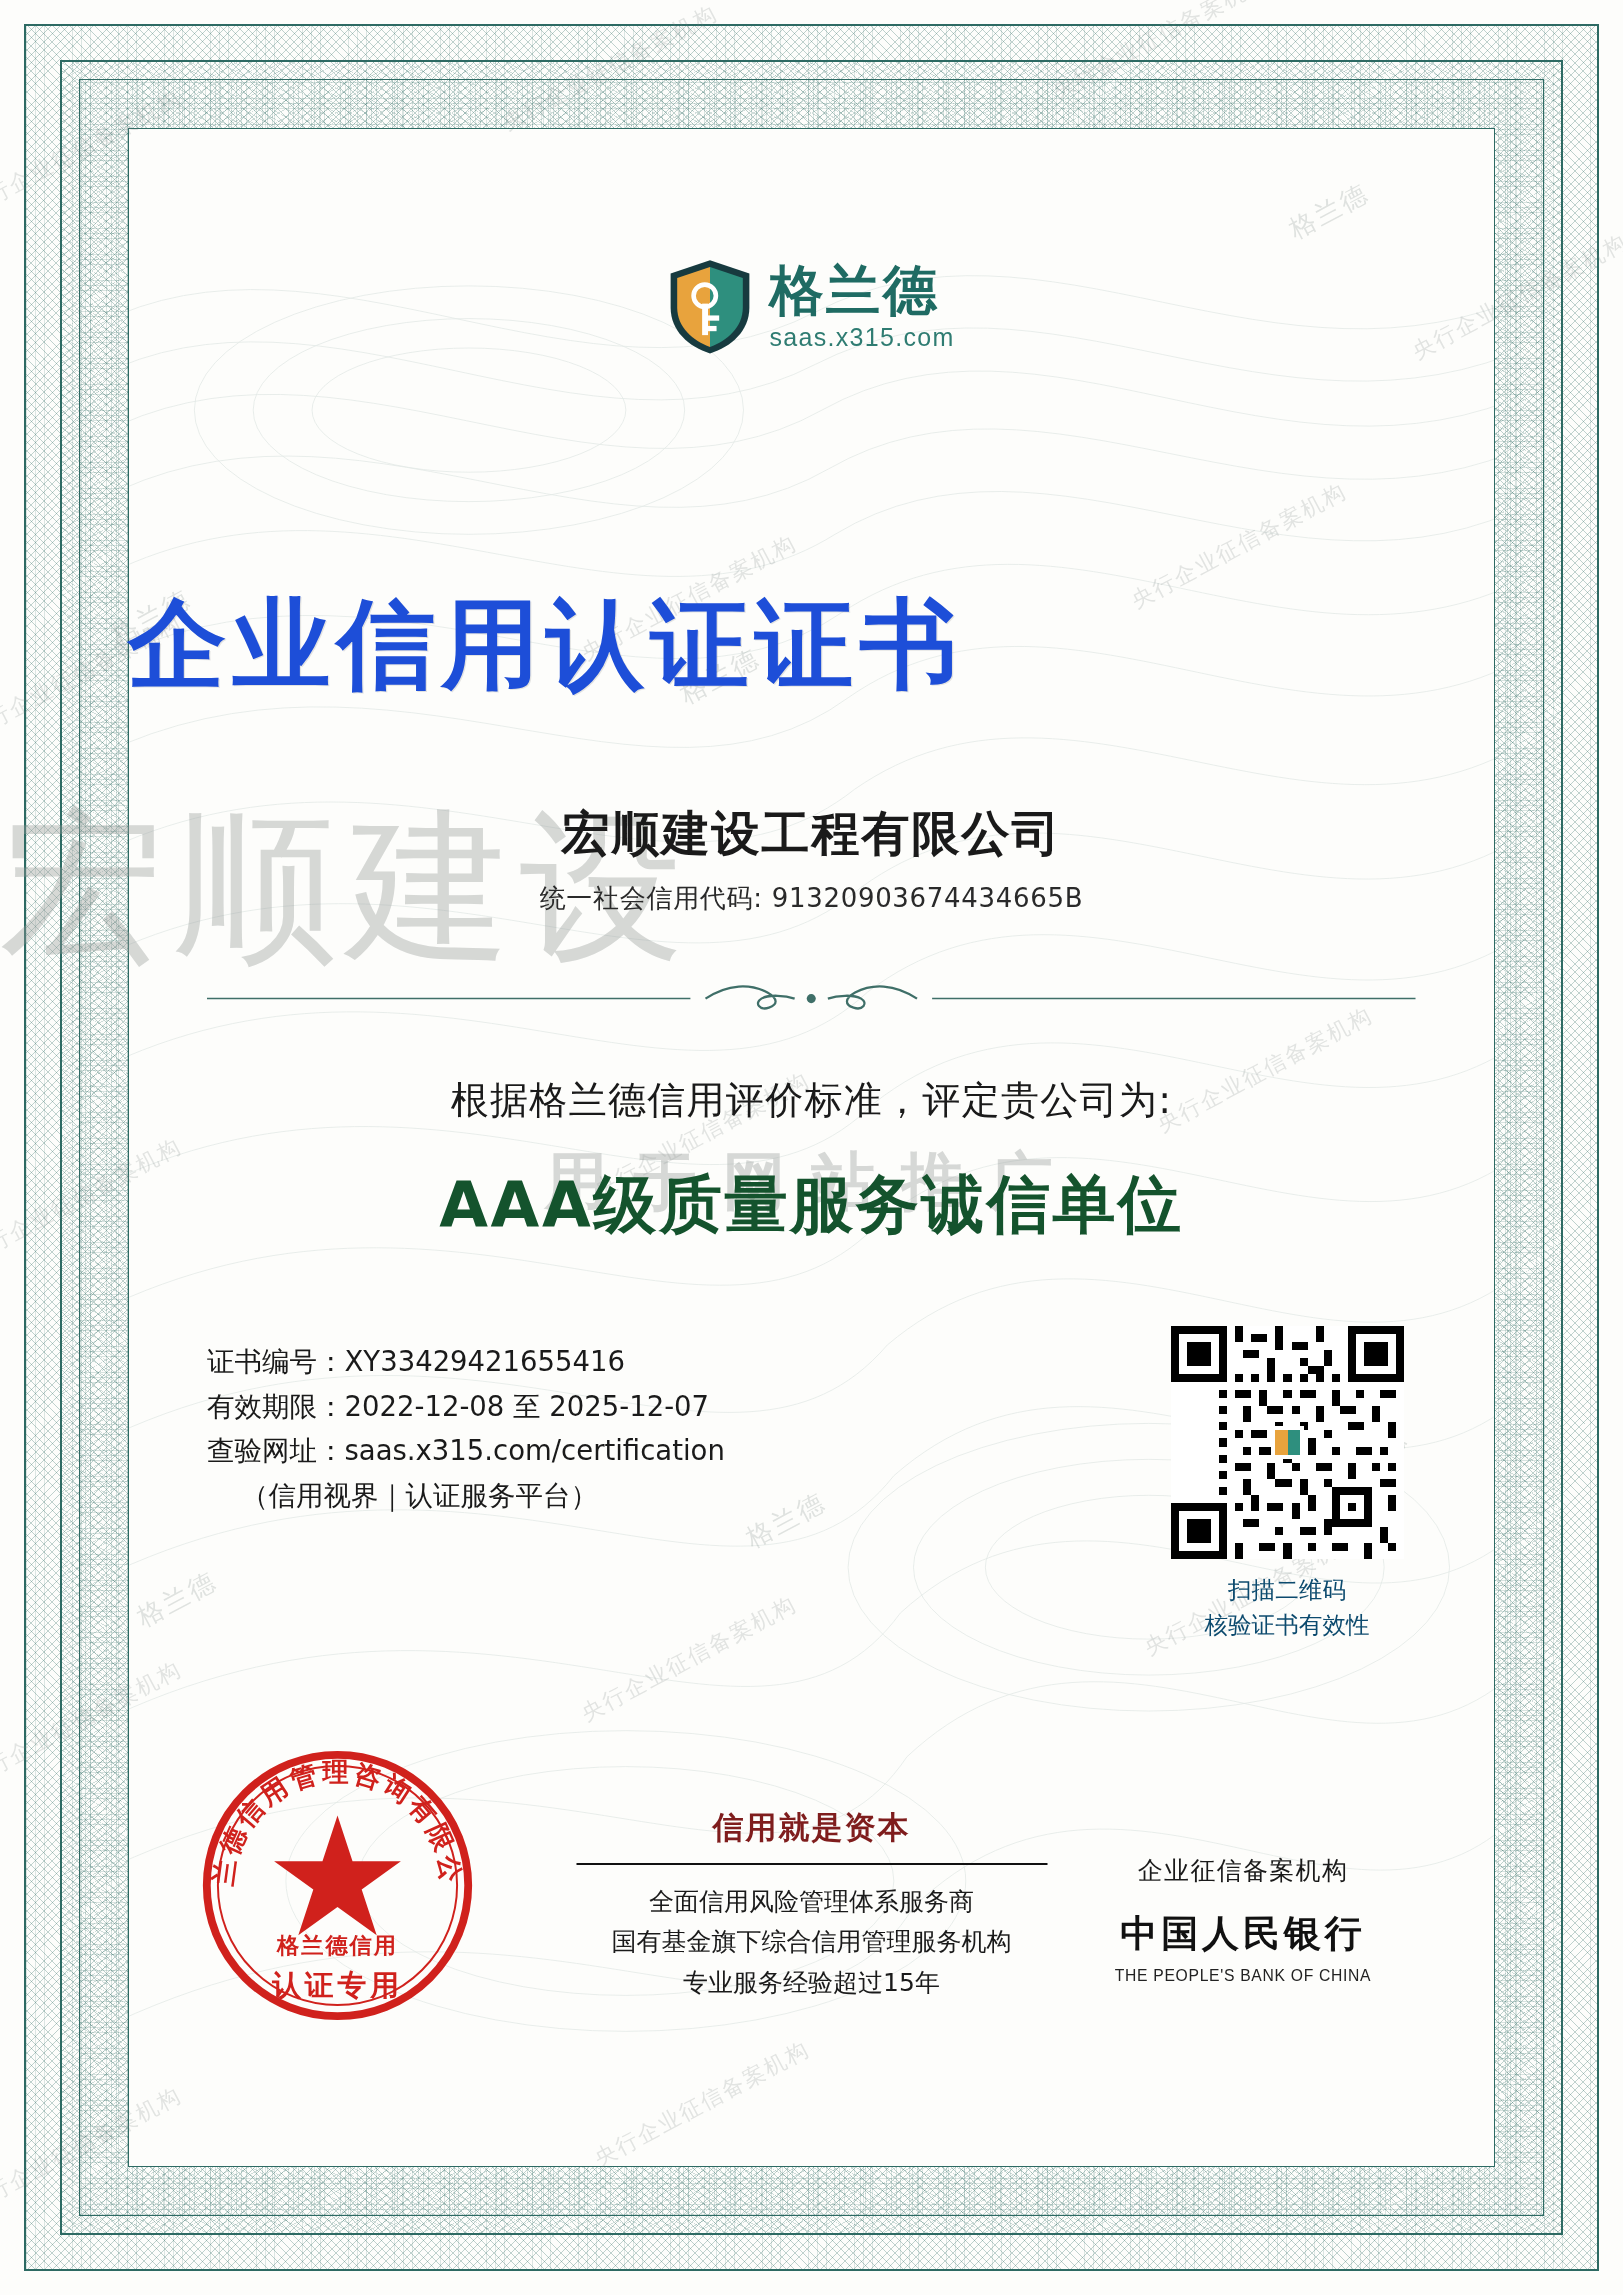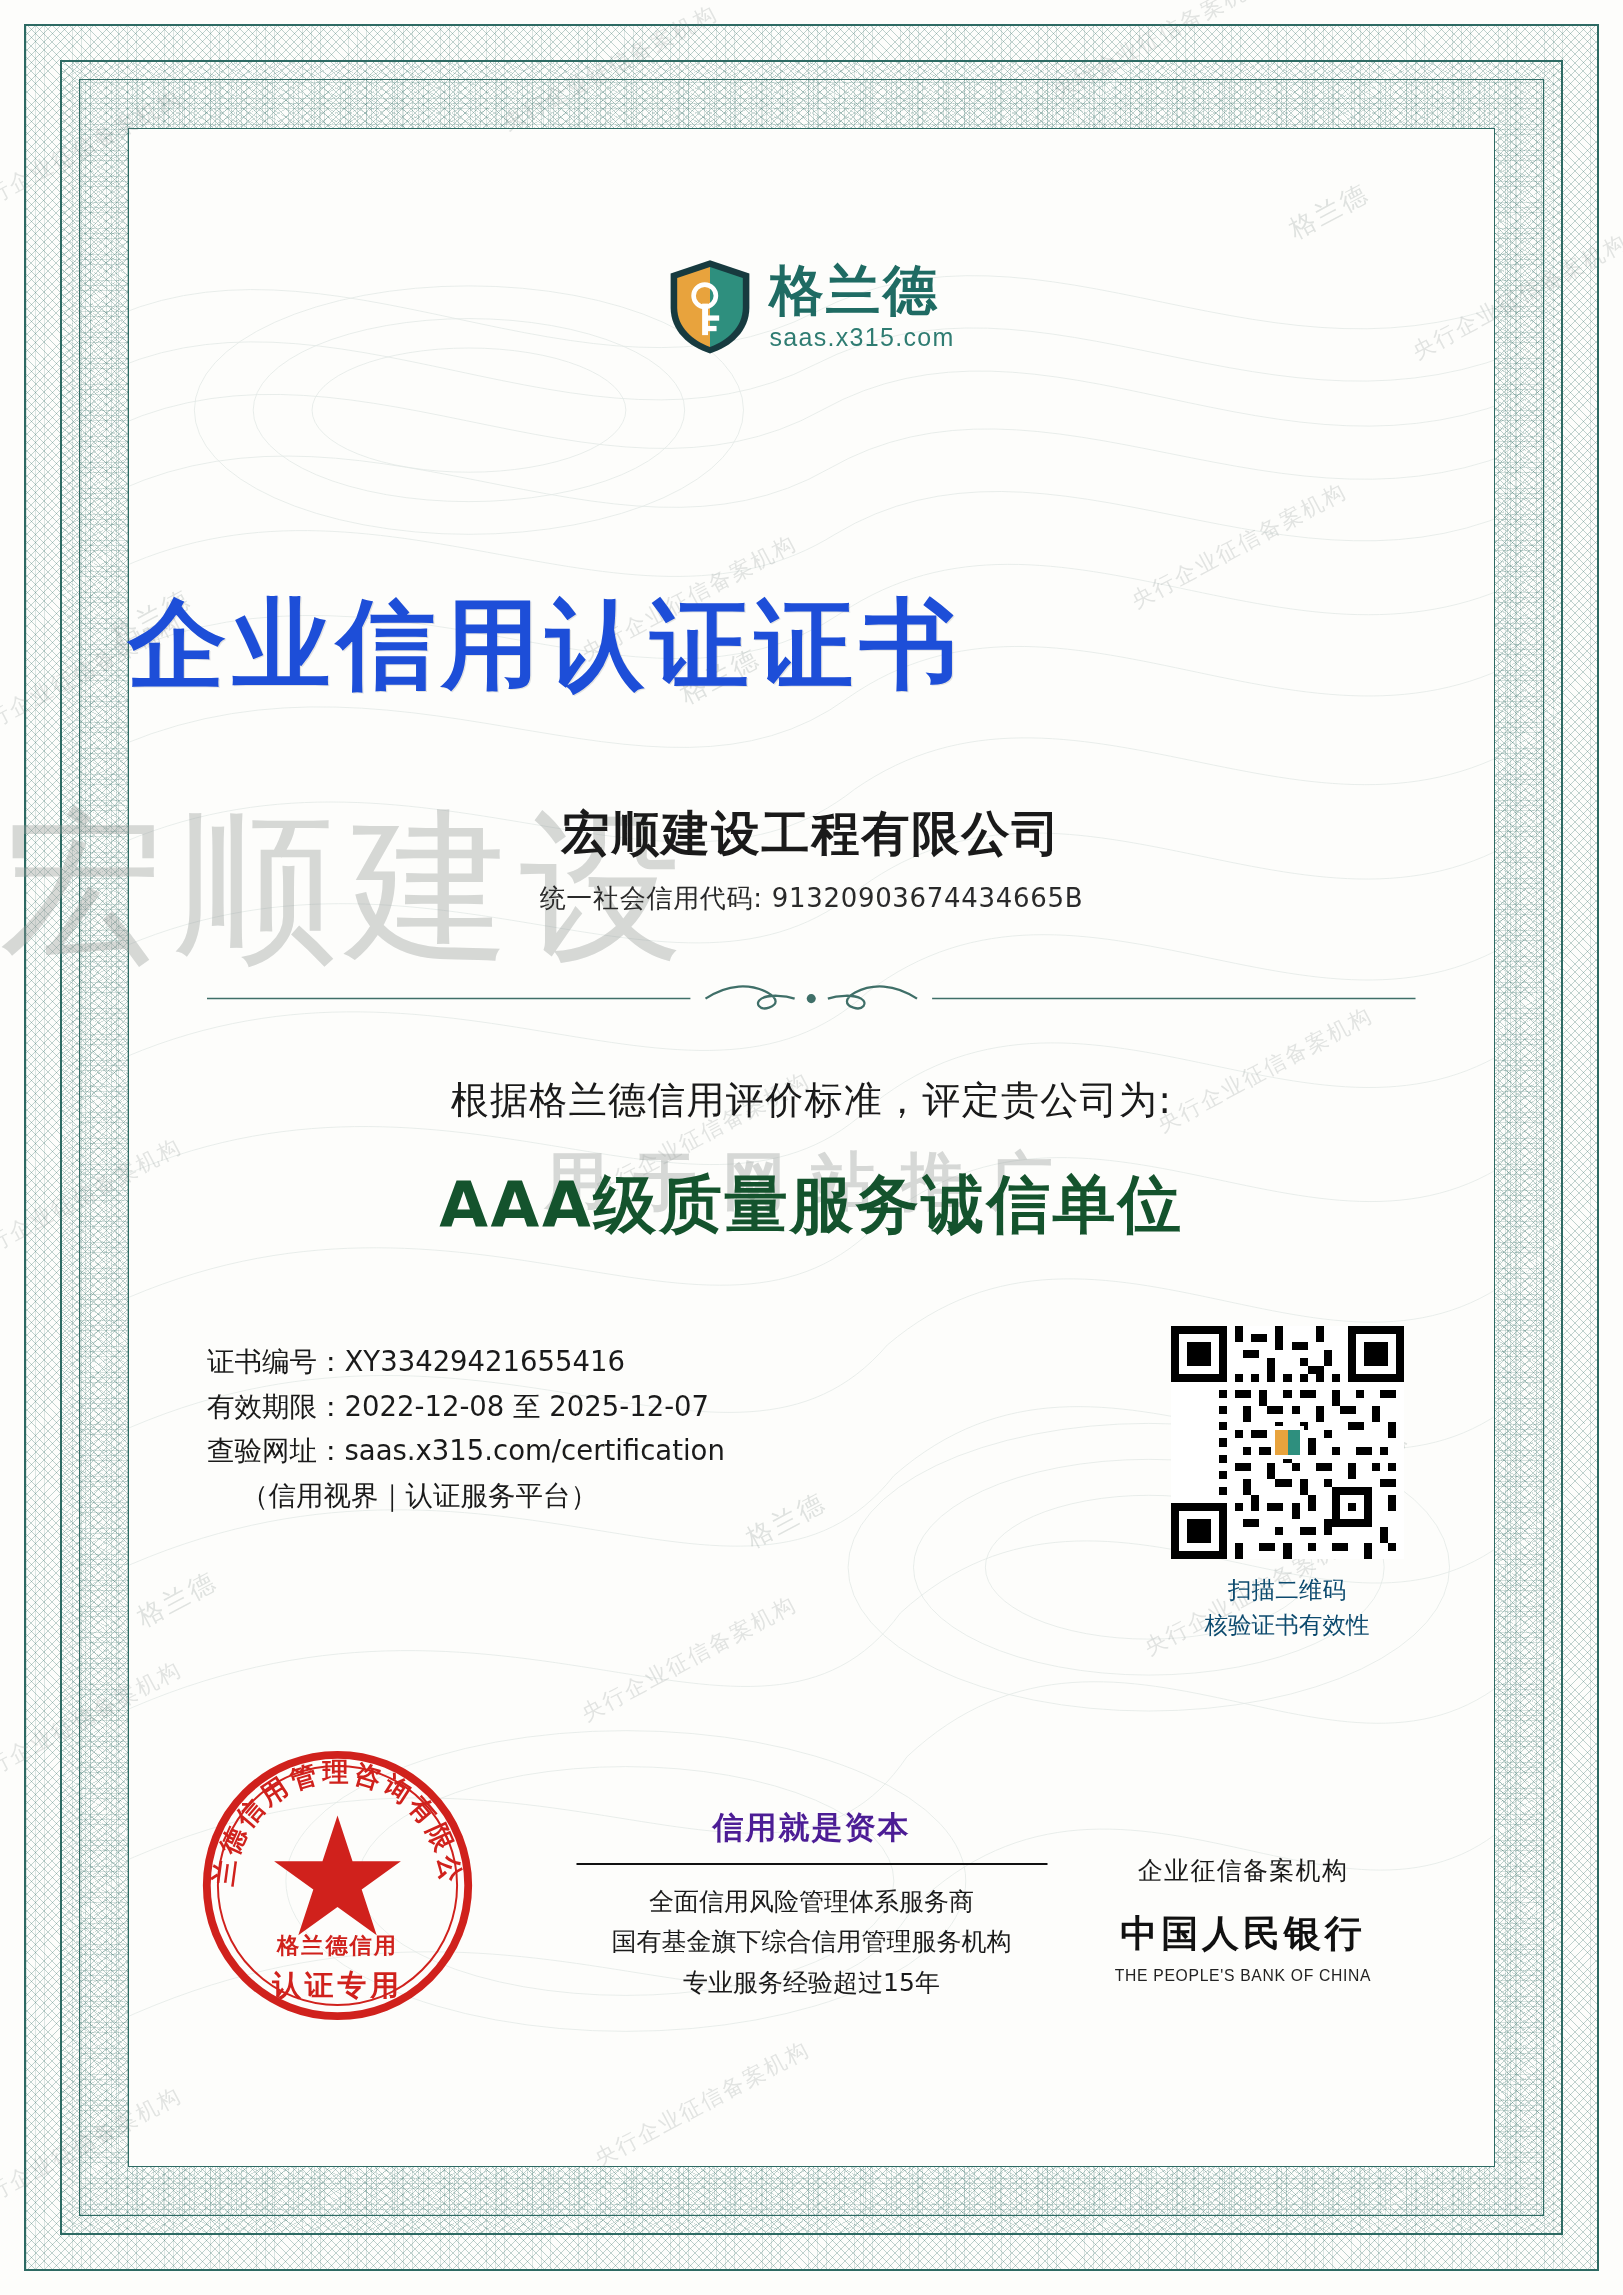--- a/index.html
+++ b/index.html
@@ -289,21 +289,21 @@
     position: absolute;
     left: 50%;
     transform: translateX(-50%);
     bottom: 164px;
     width: 471px;
     text-align: center;
   }
   .footer-title {
     font-size: 31px;
     font-weight: bold;
-    color: #4c1d95;
+    color: #7f1d1d;
     letter-spacing: 2px;
     font-family: "DejaVu Sans", "Liberation Sans", sans-serif;
   }
   .footer-rule {
     width: 100%;
     height: 1.3px;
     background: #111;
     margin: 14.4px 0 17px;
   }
   .footer-line {

